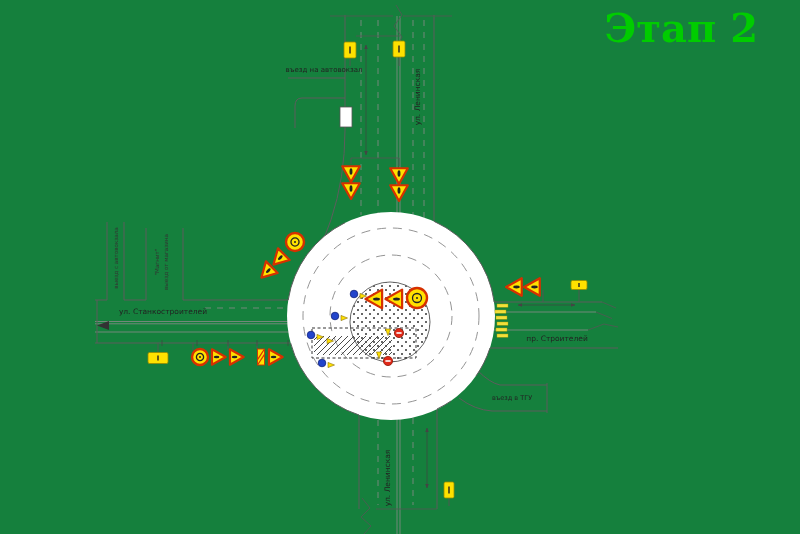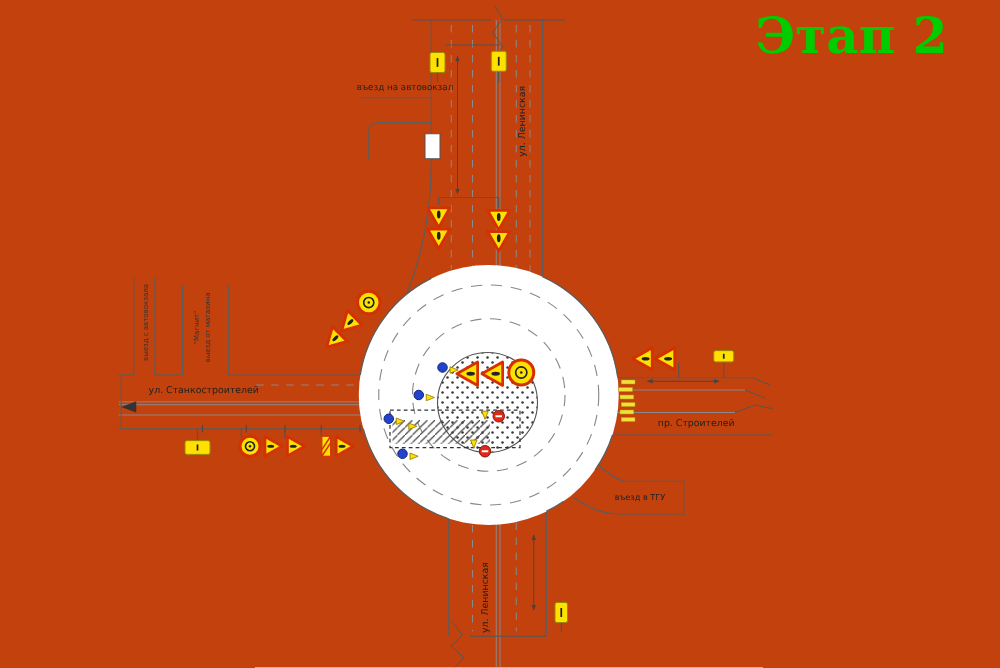--- a/index.html
+++ b/index.html
@@ -1,16 +1,16 @@
 <!DOCTYPE html>
 <html><head>
 <meta charset="utf-8">
 <style>
   html,body{margin:0;padding:0;background:#fff;}
-  #stage{position:relative;width:800px;height:534px;background:#c2410c;overflow:hidden;}
+  #stage{position:relative;width:800px;height:534px;background:#15803d;overflow:hidden;}
   svg{display:block;}
   .lbl{font:7px "DejaVu Sans", sans-serif; fill:#222;}
   .lbl-md{font:7.5px "DejaVu Sans", sans-serif; fill:#222;}
   .lbl-sm{font:5.6px "DejaVu Sans", sans-serif; fill:#333;}
   .title{font:bold 40px "DejaVu Serif", serif;}
   .edge{stroke:#5d5d5d;stroke-width:1;fill:none;}
   .lane{stroke:#8a8a8a;stroke-width:0.8;fill:none;}
   .lanedash{stroke:#8a8a8a;stroke-width:0.8;fill:none;stroke-dasharray:6 6;}
   .thin{stroke:#555;stroke-width:0.8;fill:none;}
   .dim{stroke:#444;stroke-width:0.7;fill:none;}

